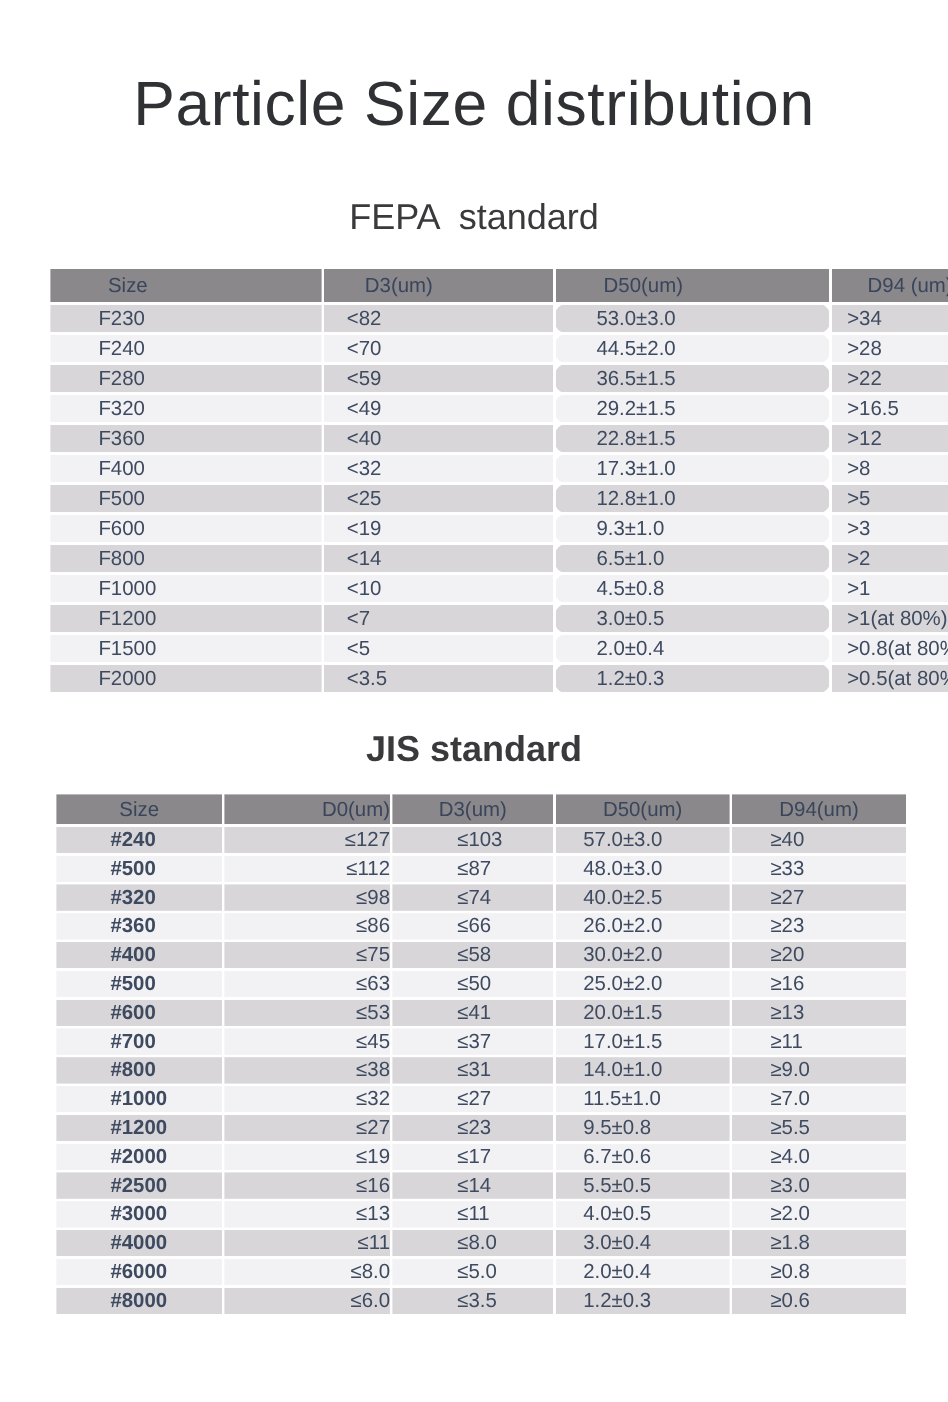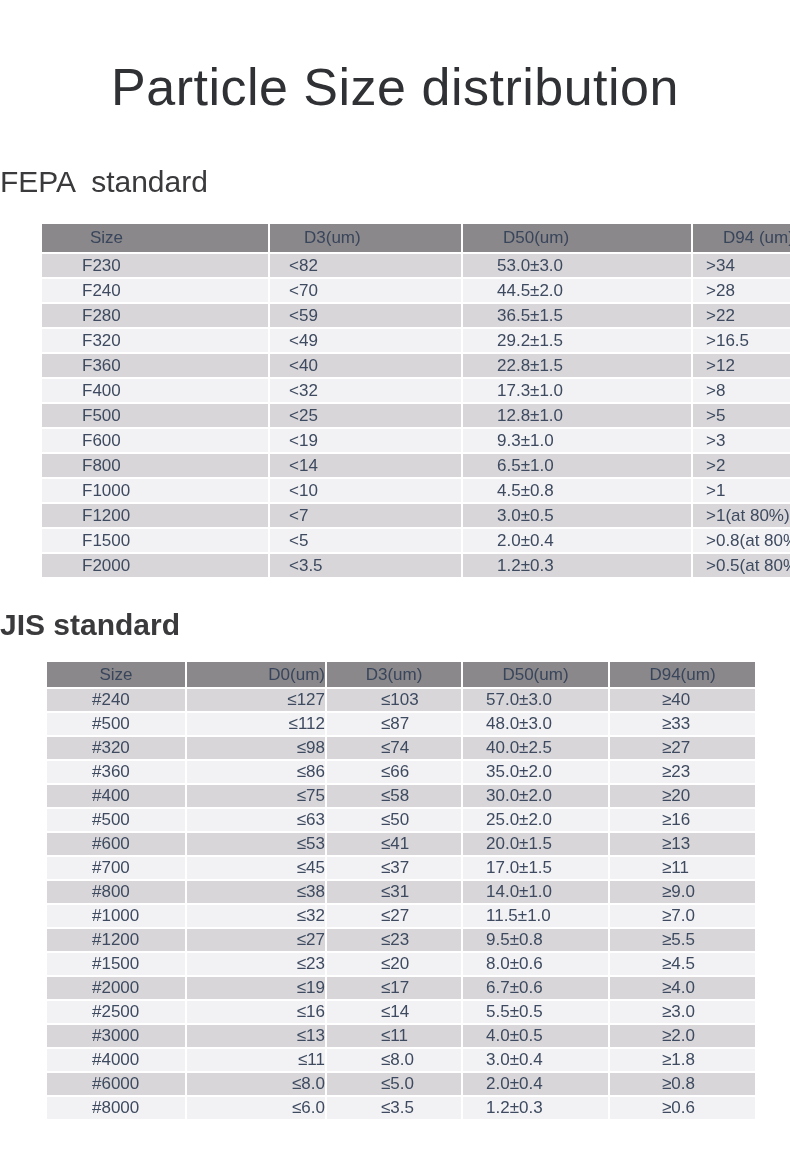--- a/index.html
+++ b/index.html
@@ -14,20 +14,21 @@
 
   .doc-title {
     position:absolute; top:57px; left:0; width:790px;
     text-align:center;
     font-size:52px; font-weight:500; letter-spacing:0.5px;
     color:var(--title-color,#303134);
     margin:0;
   }
   .section-heading {
     position:absolute; left:0; width:790px;
+    text-align:center;
     font-size:30px; font-weight:400;
     color:#3a3a3c;
     margin:0;
     white-space:pre;
   }
   #fepa-heading { top:165px; }
   #jis-heading  { top:608px;font-weight:bold; }
 
   table.tbl {
     position:absolute;
@@ -57,41 +58,41 @@
 
   
   #fepa-table thead tr { height:30px; }
   #fepa-table tbody tr { height:25px; }
   #fepa-table th:nth-child(1), #fepa-table td:nth-child(1) { width:178px; }
   #fepa-table th:nth-child(2), #fepa-table td:nth-child(2) { width:157px; }
   #fepa-table th:nth-child(3), #fepa-table td:nth-child(3) { width:188px; }
   #fepa-table th:nth-child(4), #fepa-table td:nth-child(4) { width:185px; }
   #fepa-table td:nth-child(1) { padding-left:40px; }
   #fepa-table td:nth-child(2) { padding-left:19px; }
-  #fepa-table td:nth-child(3) { padding-left:34px; }
+  #fepa-table td:nth-child(3) { padding-left:34px;border-radius:11px; }
   #fepa-table td:nth-child(4) { padding-left:13px; }
   #fepa-table th:nth-child(1) { padding-left:48px; }
   #fepa-table th:nth-child(2) { padding-left:34px; }
   #fepa-table th:nth-child(3) { padding-left:40px; }
   #fepa-table th:nth-child(4) { padding-left:30px; }
 
   
   #jis-table thead tr { height:27px; }
   #jis-table tbody tr { height:24px; }
   #jis-table th:nth-child(1), #jis-table td:nth-child(1) { width:138px; }
   #jis-table th:nth-child(2), #jis-table td:nth-child(2) { width:138px;text-align:right; }
   #jis-table th:nth-child(3), #jis-table td:nth-child(3) { width:134px; }
   #jis-table th:nth-child(4), #jis-table td:nth-child(4) { width:145px; }
   #jis-table th:nth-child(5), #jis-table td:nth-child(5) { width:145px; }
   #jis-table thead th { text-align:center; }
-  #jis-table td:nth-child(1) { padding-left:45px; }
+  #jis-table td:nth-child(1) { padding-left:45px;font-weight:bold; }
   #jis-table td:nth-child(2) { padding-left:80px; }
   #jis-table td:nth-child(3) { padding-left:54px; }
   #jis-table td:nth-child(4) { padding-left:23px;margin-top:11px; }
-  #jis-table td:nth-child(5) { padding-left:52px; }
+  #jis-table td:nth-child(5) { padding-left:32px; }
 </style>
 </head>
 <body style="--header-bg: #8a888b; --row-dark: #d8d6d9; --row-light: #f2f1f4; --cell-text: #3d4a5f; --header-text: #39455b; --title-color: #303134;">
 
 <div class="page">
 
   <h1 class="doc-title">Particle Size distribution</h1>
 
   <h2 class="section-heading" id="fepa-heading">FEPA  standard</h2>
 
@@ -217,21 +218,21 @@
           <td>#320</td>
           <td>≤98</td>
           <td>≤74</td>
           <td>40.0±2.5</td>
           <td>≥27</td>
         </tr>
         <tr>
           <td>#360</td>
           <td>≤86</td>
           <td>≤66</td>
-          <td>35.0±2.0</td>
+          <td>26.0±2.0</td>
           <td>≥23</td>
         </tr>
         <tr>
           <td>#400</td>
           <td>≤75</td>
           <td>≤58</td>
           <td>30.0±2.0</td>
           <td>≥20</td>
         </tr>
         <tr>
@@ -270,27 +271,20 @@
           <td>≥7.0</td>
         </tr>
         <tr>
           <td>#1200</td>
           <td>≤27</td>
           <td>≤23</td>
           <td>9.5±0.8</td>
           <td>≥5.5</td>
         </tr>
         <tr>
-          <td>#1500</td>
-          <td>≤23</td>
-          <td>≤20</td>
-          <td>8.0±0.6</td>
-          <td>≥4.5</td>
-        </tr>
-        <tr>
           <td>#2000</td>
           <td>≤19</td>
           <td>≤17</td>
           <td>6.7±0.6</td>
           <td>≥4.0</td>
         </tr>
         <tr>
           <td>#2500</td>
           <td>≤16</td>
           <td>≤14</td>

